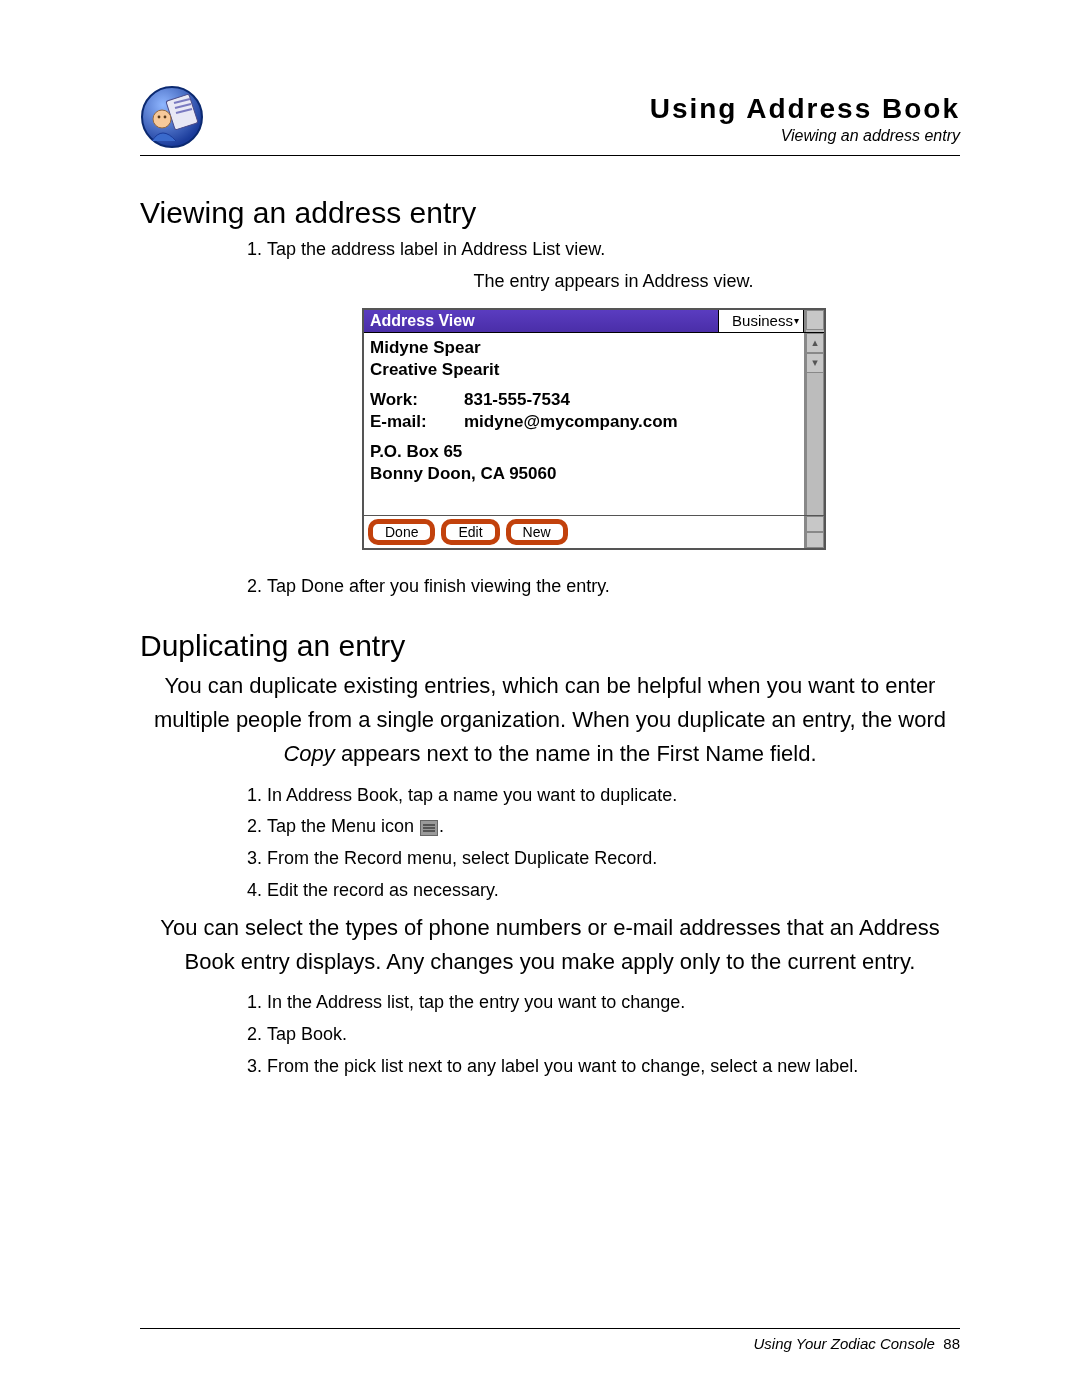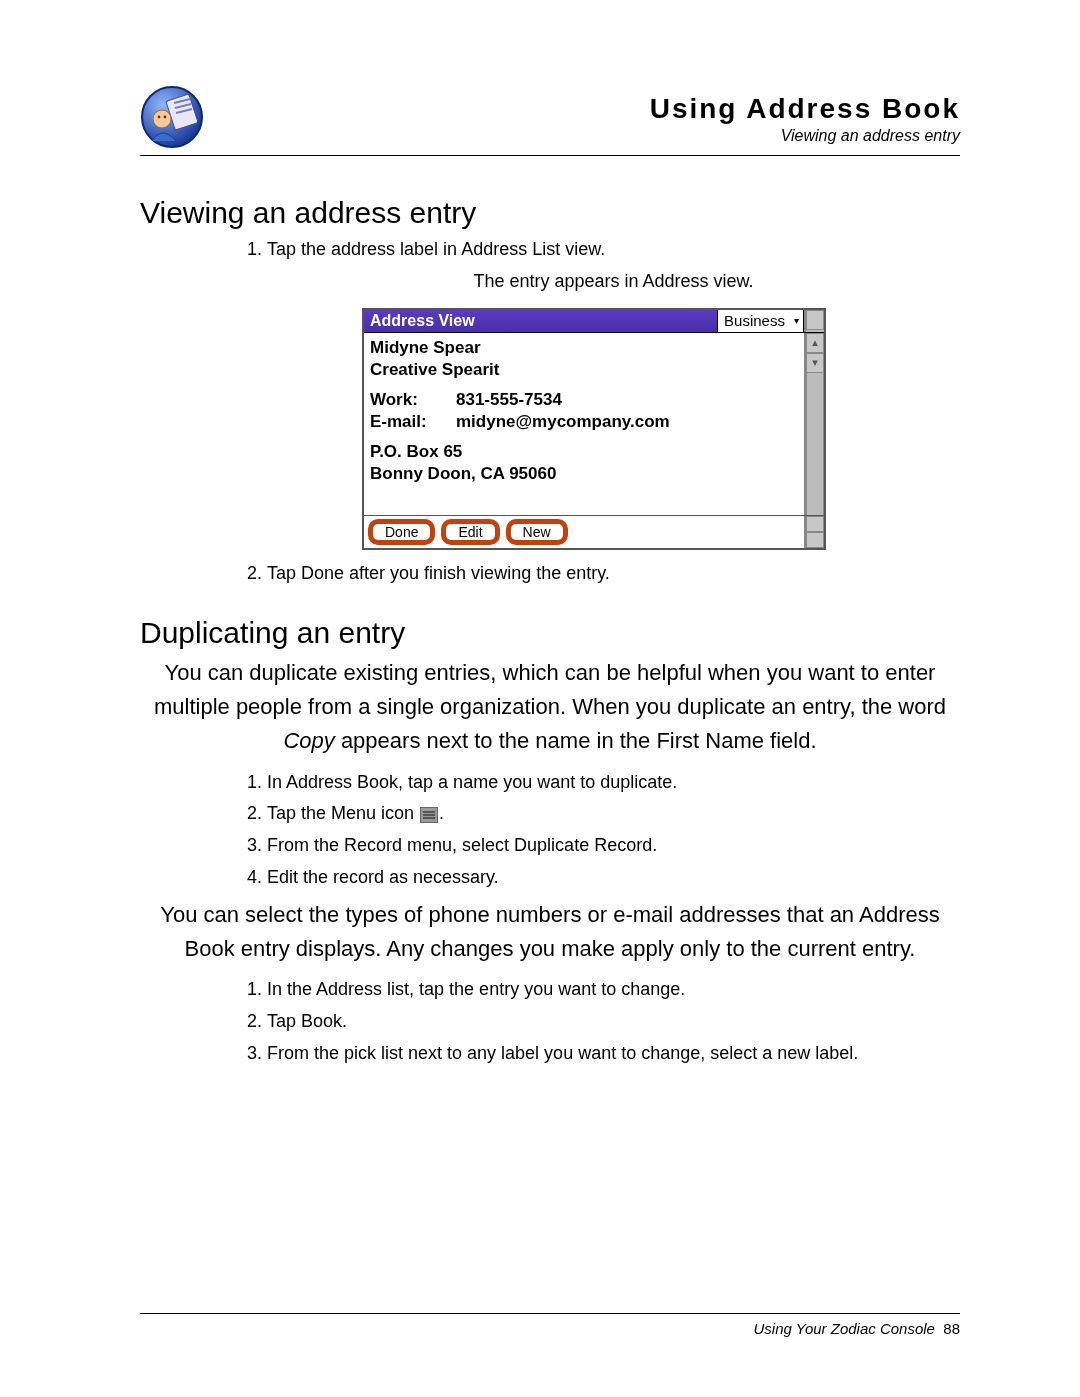--- a/index.html
+++ b/index.html
@@ -64,21 +64,21 @@
   }
   ol.numbered li { margin-bottom: 4px; }
   .sub { margin-left: 0; }
   .para {
     margin: 4px 0 10px 0;
     text-align: center;
   }
   em.copy { font-style: italic; }
   
   .pda-wrap {
-    margin: 12px 0 10px 222px;
+    margin: 12px 0 23px 222px;
     width: 460px;
     border: 2px solid #555;
     font-family: "Arial Black", Arial, sans-serif;
     background:#fff;
   }
   .pda-top {
     display:flex;
     align-items:stretch;
     border-bottom:1px solid #000;
   }
@@ -87,26 +87,26 @@
     background: linear-gradient(#5a3cc0,#4a2ea8);
     color:#fff;
     font-weight:bold;
     font-size:16px;
     padding:2px 6px;
     font-family: Arial, sans-serif;
     border-right:1px solid #000;
   }
   .pda-category {
     font-size:15px;
-    padding:2px 4px 2px 6px;
+    padding:2px 4px 2px 13px;
     font-family: Arial, sans-serif;
     border-right:1px solid #000;
     display:flex;
     align-items:center;
-    gap:9px;
+    gap:1px;
   }
   .pda-sidecol {
     width:18px;
     background:#bcbcbc;
     display:flex;
     flex-direction:column;
     border-left:2px solid #888;
   }
   .pda-side-btn {
     flex:0 0 18px;
@@ -116,21 +116,21 @@
   }
   .pda-body-row { display:flex; }
   .pda-body {
     flex:1;
     padding:4px 6px 8px 6px;
     font-family: Arial, sans-serif;
     font-weight:bold;
     font-size:17px;
     line-height:1.3;
   }
-  .pda-body .field-row { display:flex; gap:16px; }
+  .pda-body .field-row { display:flex; gap:24px; }
   .pda-body .label { width:70px; }
   .pda-scroll {
     width:18px;
     background:#bcbcbc;
     border-left:2px solid #888;
     display:flex; flex-direction:column;
   }
   .pda-scroll .arrow {
     flex:0 0 18px;
     background:#c7c7c7;
@@ -182,21 +182,21 @@
     content:"";
     position:absolute;
     left:2px; right:2px; top:3px;
     height:2px; background:#555;
     box-shadow: 0 3px 0 #555, 0 6px 0 #555;
   }
   
   .footer {
     position:absolute;
     left:140px; right:120px;
-    bottom:60px;
+    bottom:45px;
     border-top:1px solid #000;
     padding-top:6px;
     text-align:right;
     font-style:italic;
     font-size:15px;
   }
   .footer .pn { font-style:normal; }
 </style>
 </head>
 <body>

